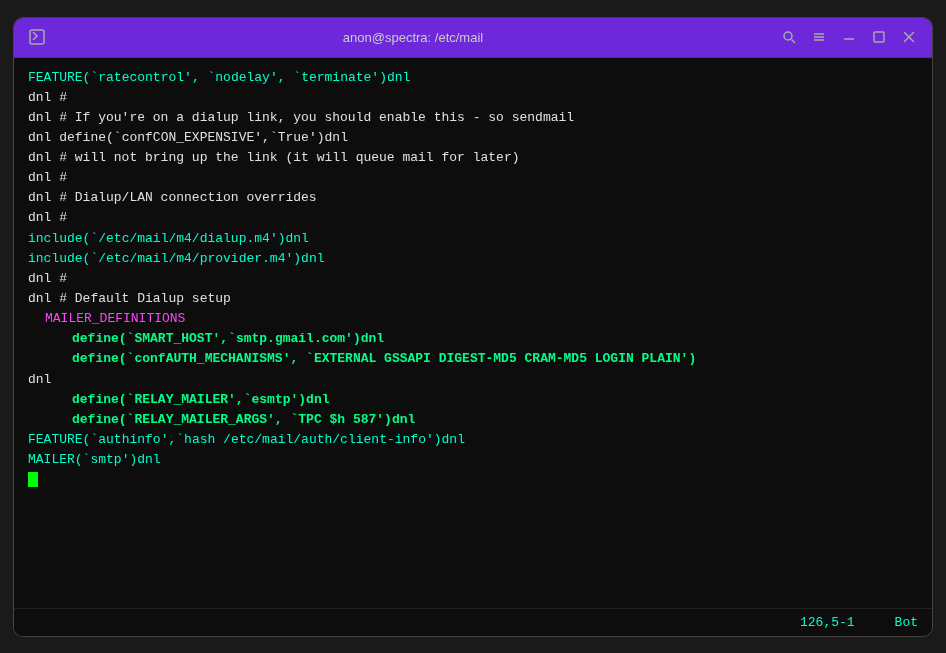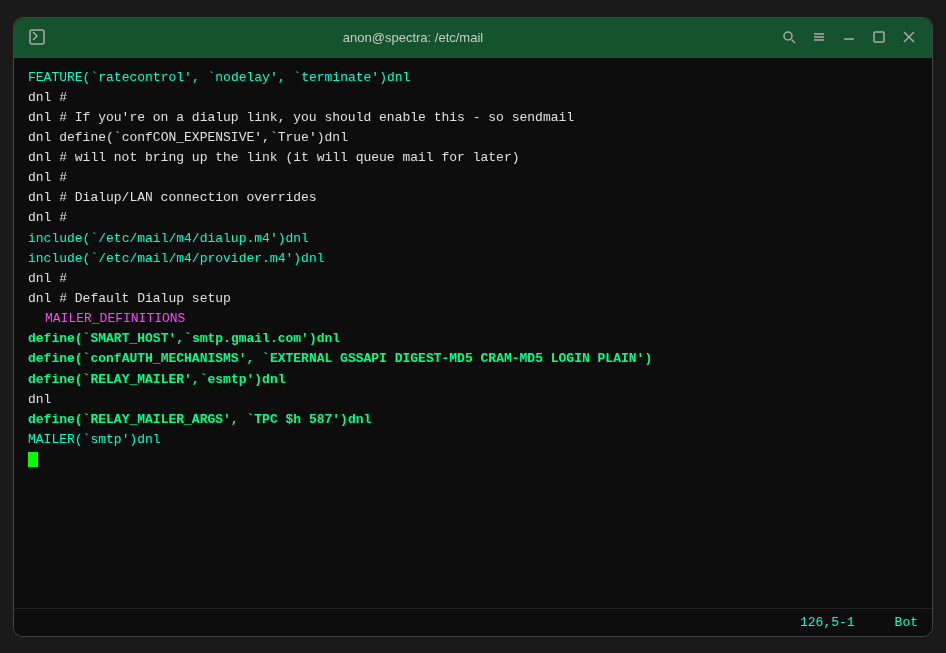--- a/index.html
+++ b/index.html
@@ -16,21 +16,21 @@
       width: 920px;
       height: 620px;
       background: #0d0d0d;
       border-radius: 10px;
       border: 1px solid #444;
       display: flex;
       flex-direction: column;
       overflow: hidden;
     }
     .titlebar {
-      background: #14532d;
+      background: #6d28d9;
       height: 40px;
       display: flex;
       align-items: center;
       justify-content: space-between;
       padding: 0 12px;
       border-bottom: 1px solid #444;
       flex-shrink: 0;
     }
     .titlebar-left {
       display: flex;
@@ -82,21 +82,21 @@
       position: relative;
     }
     .code-line {
       font-size: 13px;
       line-height: 1.55;
       white-space: pre;
       font-family: 'Courier New', Courier, monospace;
     }
     .cyan { color: #00ffcc; }
     .white { color: #e0e0e0; }
-    .green { color: #00ff88; }
+    .green { color: #00ff88; margin-left: 44px; }
     .magenta { color: #ff44ff; margin-left: 17px; }
     .status-bar {
       background: #0d0d0d;
       height: 28px;
       display: flex;
       align-items: center;
       justify-content: flex-end;
       padding: 0 14px;
       border-top: 1px solid #222;
       flex-shrink: 0;
@@ -175,23 +175,24 @@
     <div class="code-line white">dnl #</div>
     <div class="code-line white">dnl # Dialup/LAN connection overrides</div>
     <div class="code-line white">dnl #</div>
     <div class="code-line cyan">include(<span style="color:#00ffcc">`</span>/etc/mail/m4/dialup.m4<span style="color:#00ffcc">'</span>)dnl</div>
     <div class="code-line cyan">include(<span style="color:#00ffcc">`</span>/etc/mail/m4/provider.m4<span style="color:#00ffcc">'</span>)dnl</div>
     <div class="code-line white">dnl #</div>
     <div class="code-line white">dnl # Default Dialup setup</div>
     <div class="code-line magenta">MAILER_DEFINITIONS</div>
     <div class="code-line green"><strong>define(<span style="color:#00ff88">`</span>SMART_HOST<span style="color:#00ff88">'</span>,<span style="color:#00ff88">`</span>smtp.gmail.com<span style="color:#00ff88">'</span>)dnl</strong></div>
     <div class="code-line green"><strong>define(<span style="color:#00ff88">`</span>confAUTH_MECHANISMS<span style="color:#00ff88">'</span>, <span style="color:#00ff88">`</span>EXTERNAL GSSAPI DIGEST-MD5 CRAM-MD5 LOGIN PLAIN<span style="color:#00ff88">'</span>)</strong></div>
+    <div class="code-line white">dnl</div>
     <div class="code-line green"><strong>define(<span style="color:#00ff88">`</span>RELAY_MAILER<span style="color:#00ff88">'</span>,<span style="color:#00ff88">`</span>esmtp<span style="color:#00ff88">'</span>)dnl</strong></div>
-    <div class="code-line white">dnl</div>
     <div class="code-line green"><strong>define(<span style="color:#00ff88">`</span>RELAY_MAILER_ARGS<span style="color:#00ff88">'</span>, <span style="color:#00ff88">`</span>TPC $h 587<span style="color:#00ff88">'</span>)dnl</strong></div>
+    <div class="code-line cyan">FEATURE(<span style="color:#00ffcc">`</span>authinfo<span style="color:#00ffcc">'</span>,<span style="color:#00ffcc">`</span>hash /etc/mail/auth/client-info<span style="color:#00ffcc">'</span>)dnl</div>
     <div class="code-line cyan">MAILER(<span style="color:#00ffcc">`</span>smtp<span style="color:#00ffcc">'</span>)dnl</div>
     <div class="code-line"><span class="cursor-block"></span></div>
   </div>
 
   <div class="status-bar">
     <div class="status-text">
       <span>126,5-1</span>
       <span>Bot</span>
     </div>
   </div>

